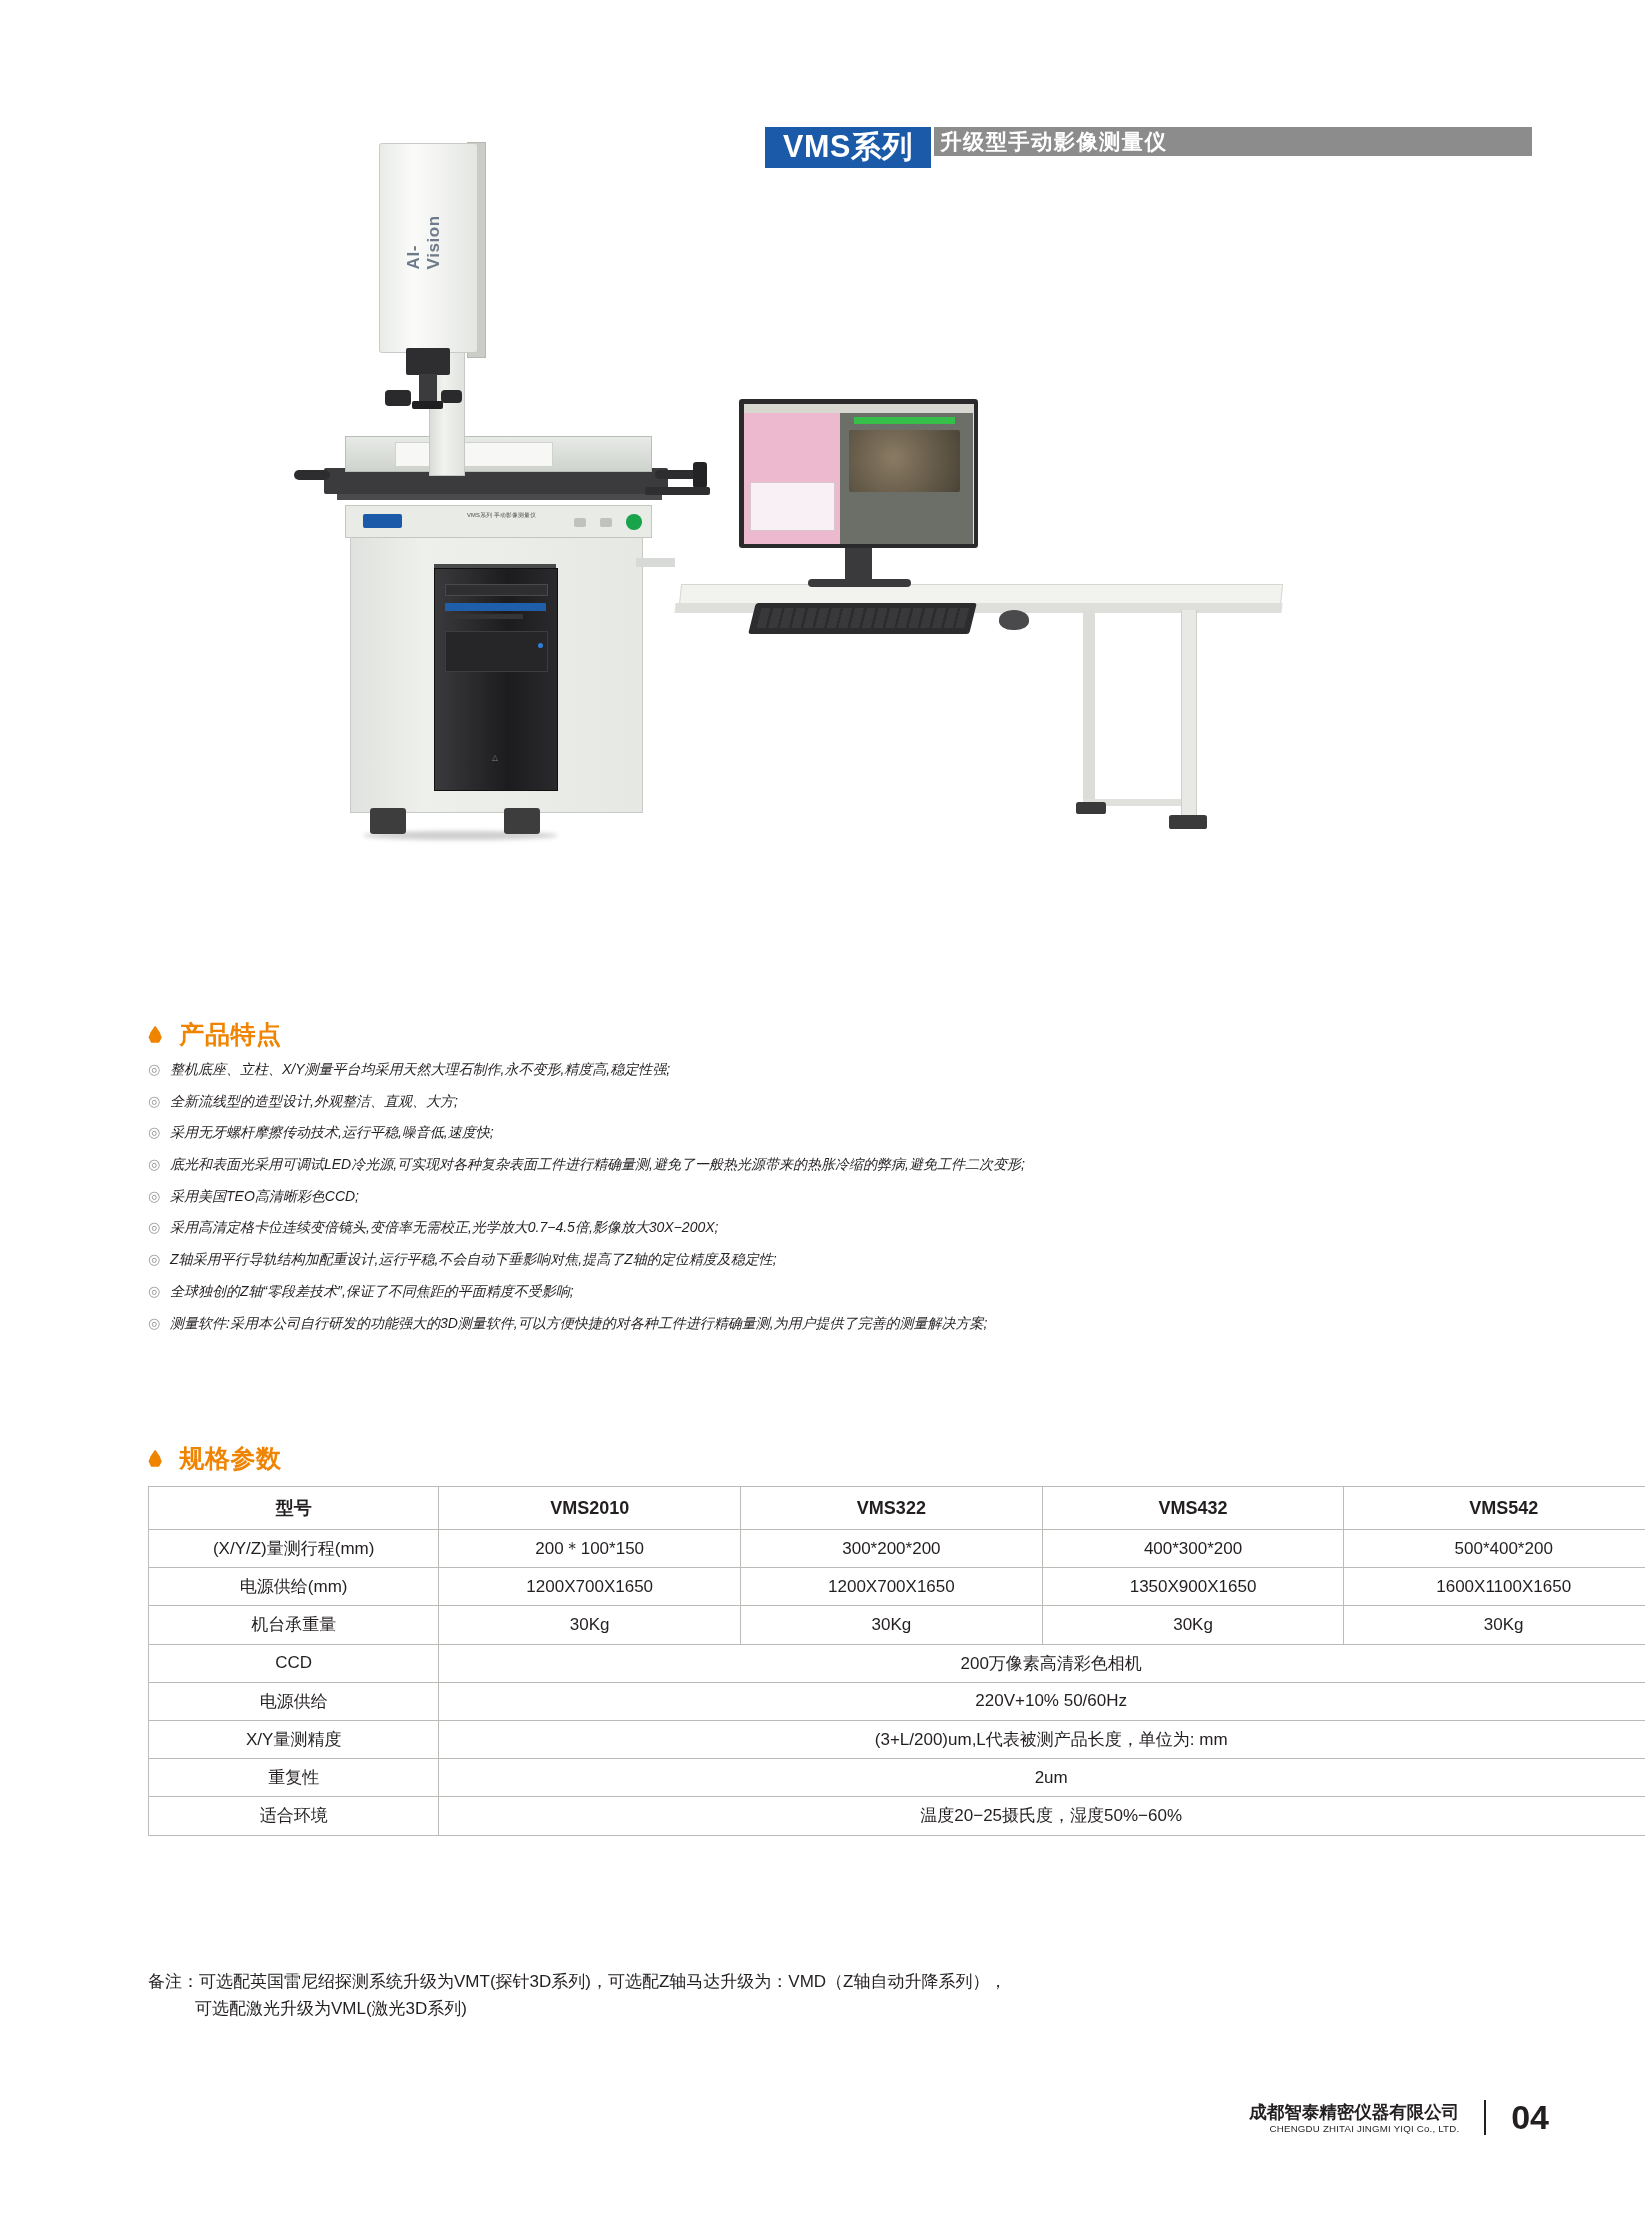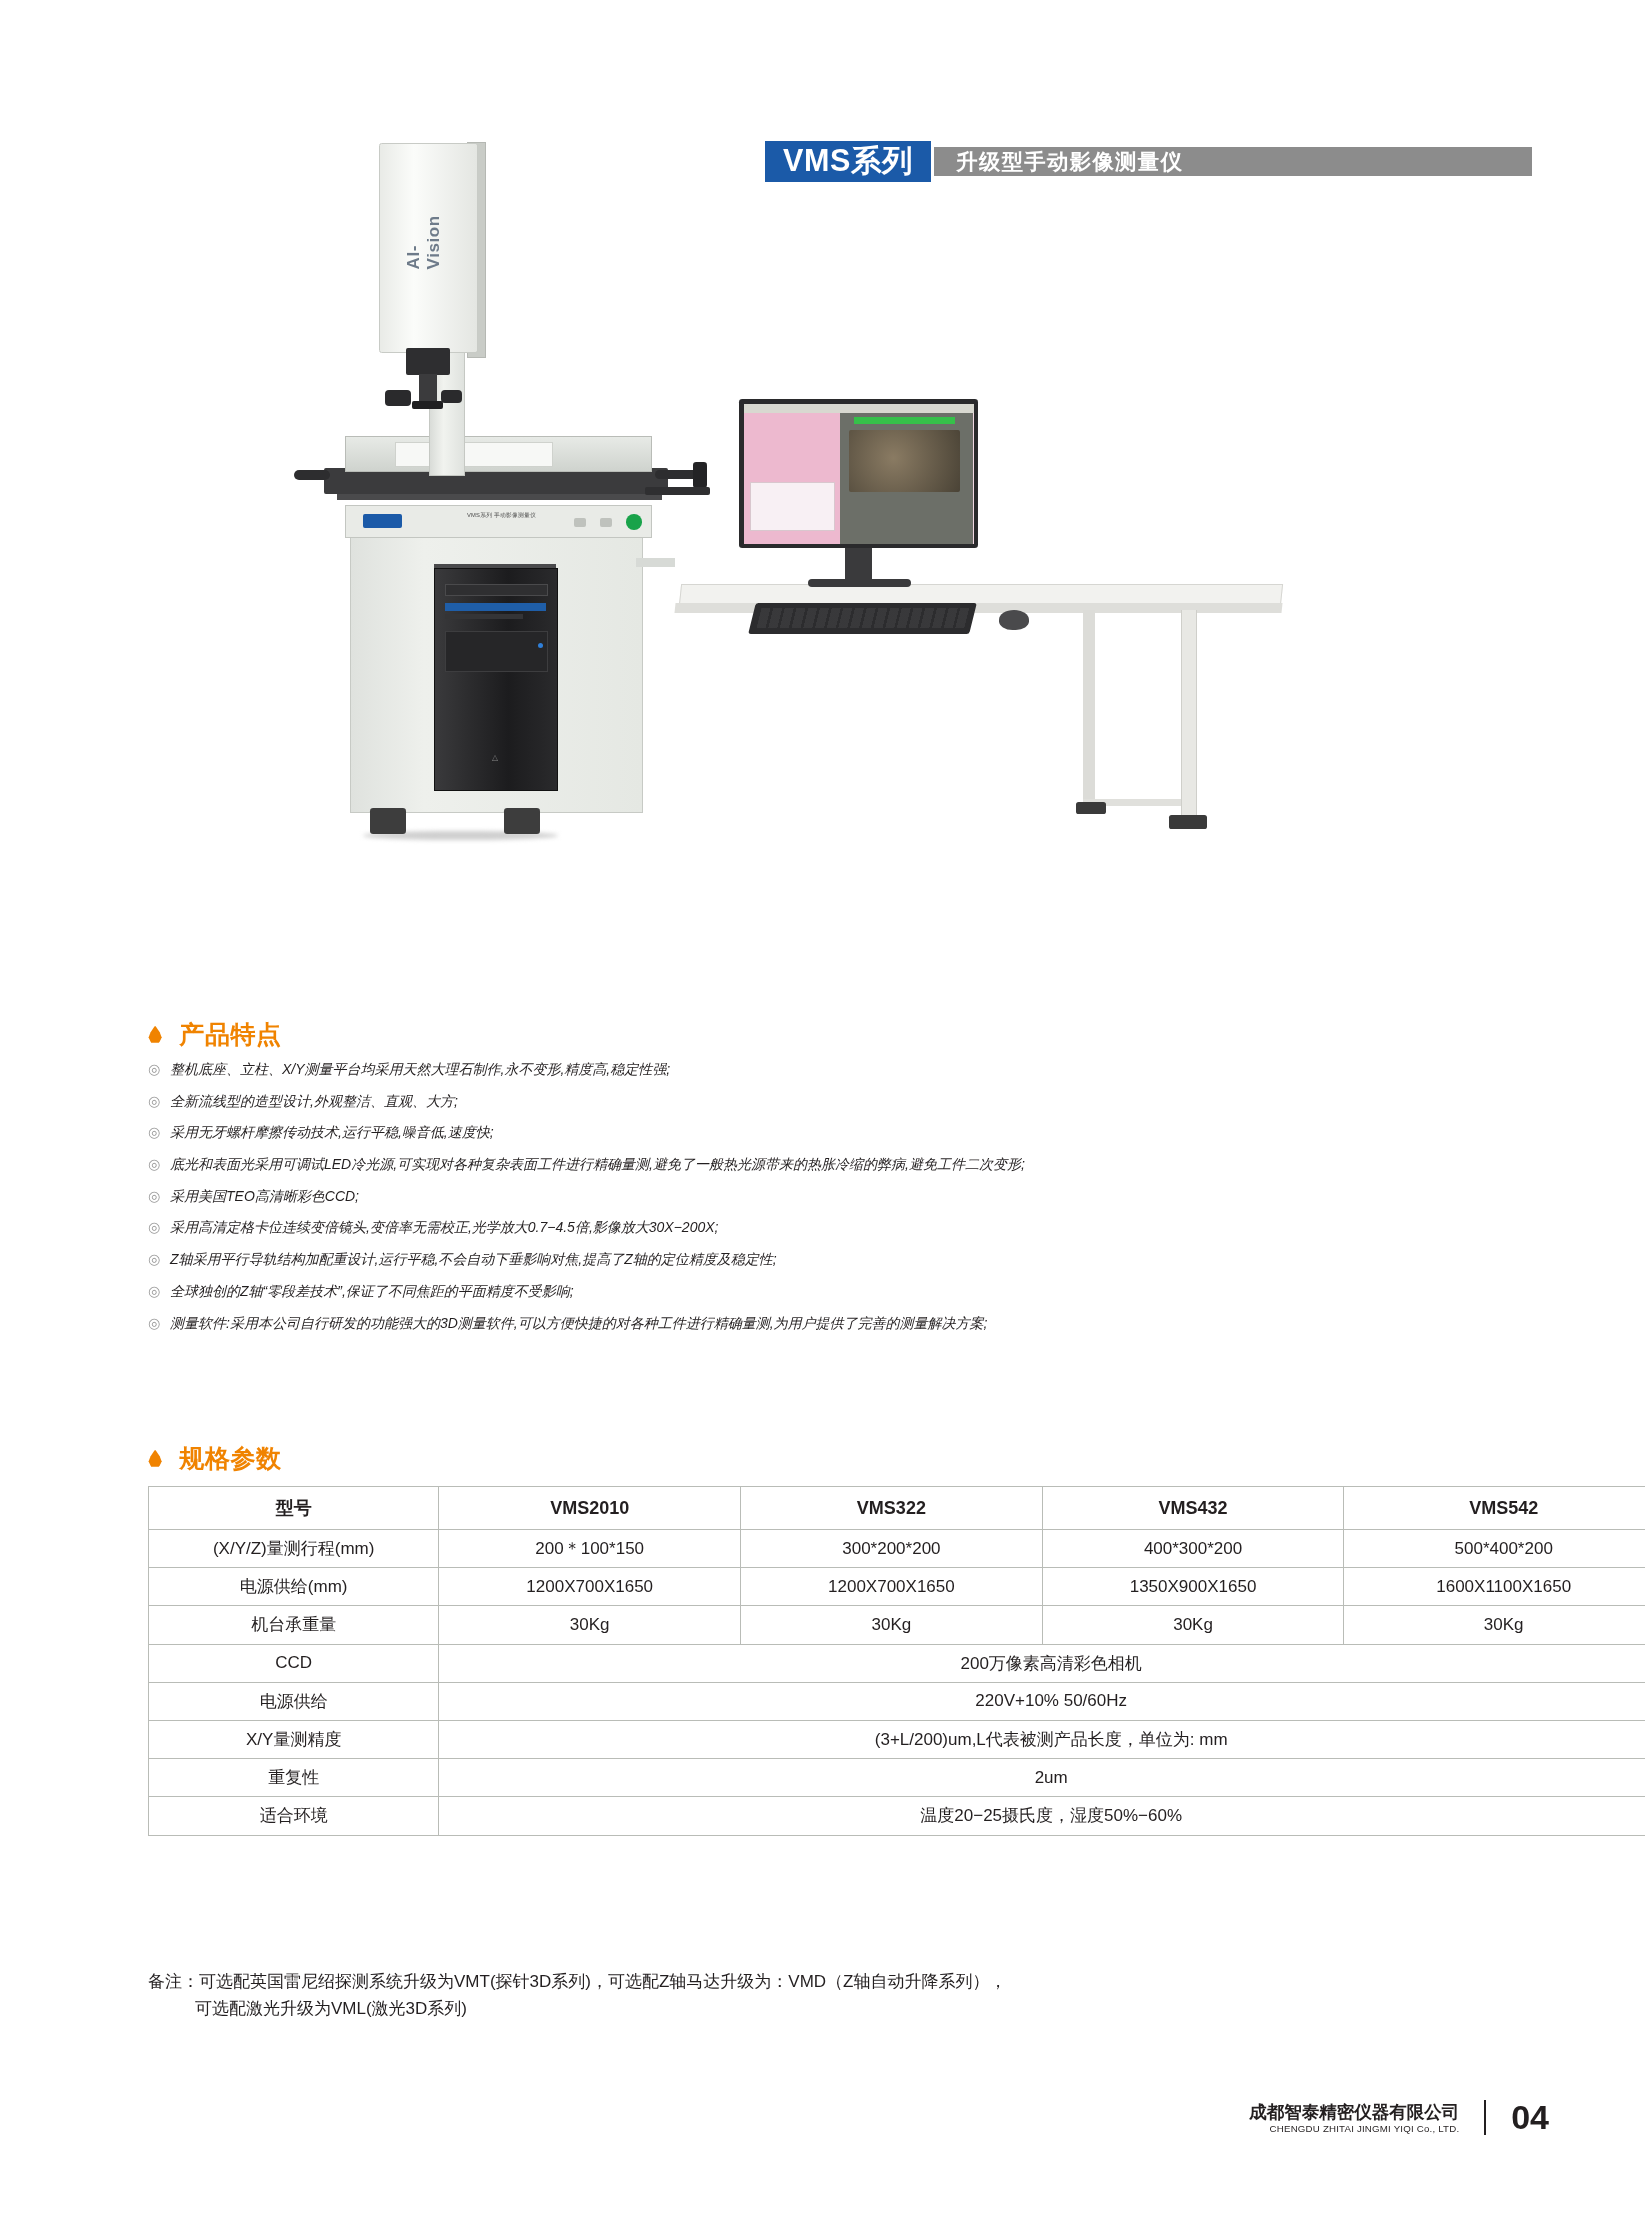--- a/index.html
+++ b/index.html
@@ -7,32 +7,32 @@
     width:1646px; height:2227px;
     background:#ffffff;
     font-family:"Liberation Sans", sans-serif;
     color:#231f20;
     position:relative;
     overflow:hidden;
   }
   
   .banner {
     position:absolute; left:765px; top:127px; width:767px; height:69px;
-    display:flex; align-items:center;
+    display:flex; align-items:flex-start;
   }
   .banner-left {
     background:#1b5aa8; color:#ffffff;
     display:flex; align-items:center; justify-content:center;
     padding:0 18px;
     font-size:30.5px; font-weight:bold; letter-spacing:0.6px;
   }
   .banner-sep { width:3.2px; background:#ffffff; }
   .banner-right {
     background:#8c8c8c; color:#ffffff; flex:1;
-    display:flex; align-items:center; padding-left:22px;
+    display:flex; align-items:center; padding-left:6px;
     font-size:21.4px; font-weight:bold; letter-spacing:1.3px;
   }
 
   
   .photo { position:absolute; left:350px; top:195px; width:948px; height:792px; }
 
   
   .desk-top {
     position:absolute; left:330px; top:389px; width:600px; height:19.5px;
     background:#f2f2ef; border:0.6px solid #d6d6d2;

